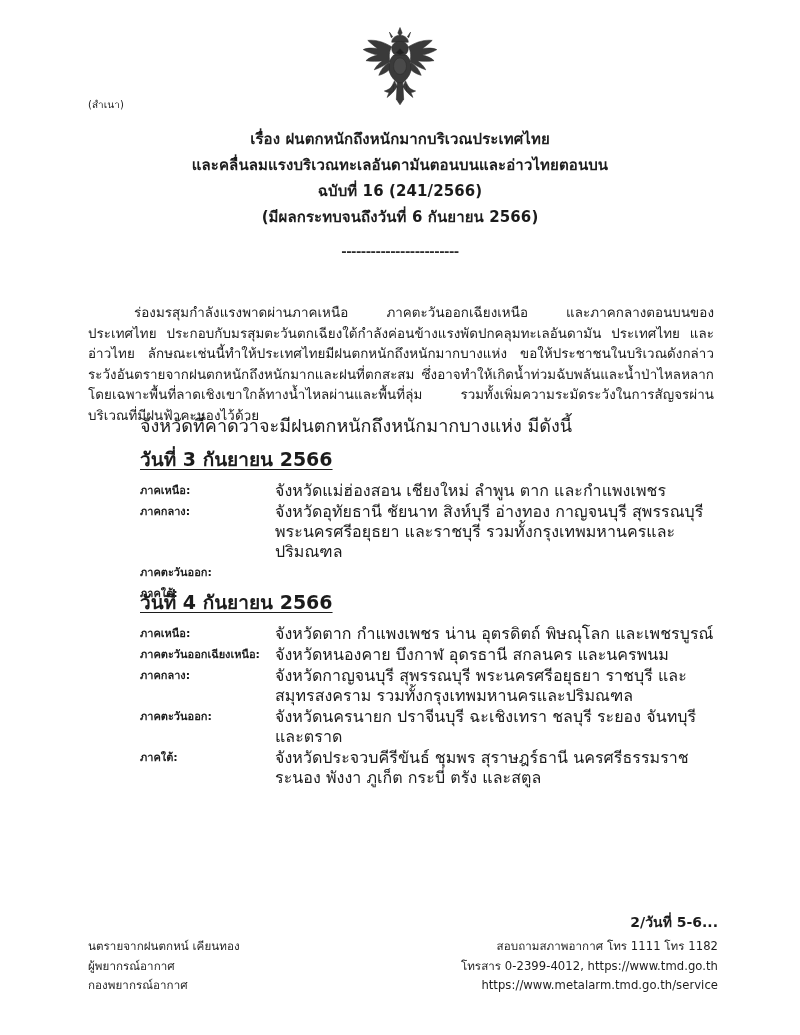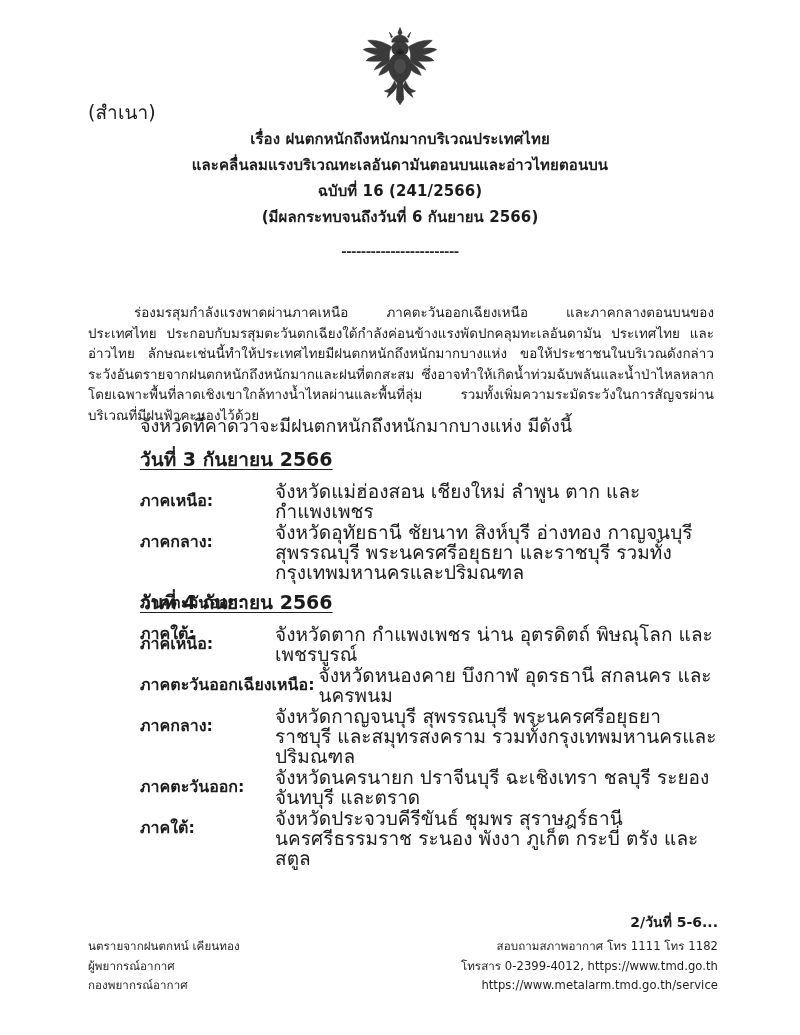--- a/index.html
+++ b/index.html
@@ -36,21 +36,21 @@
     width: 92px;
     height: 92px;
     display: block;
   }
 
   
   .copy-mark {
     position: absolute;
     top: 97px;
     left: 88px;
-    font-size: 19px;
+    font-size: 10px;
     letter-spacing: 0.1px;
     white-space: nowrap;
   }
 
   
   .title-block {
     position: absolute;
     top: 126px;
     left: 0;
     right: 0;
@@ -115,31 +115,30 @@
     white-space: nowrap;
   }
 
   .region-row {
     display: flex;
     align-items: flex-start;
     margin-bottom: 1px;
   }
   .region-label {
     flex: 0 0 135px;
-    font-size: 16px;
+    font-size: 11px;
     font-weight: bold;
     line-height: 20px;
     white-space: nowrap;
     padding-right: 4px;
     box-sizing: border-box;
-    margin-top: 10px;
   }
   .region-value {
     flex: 1 1 auto;
-    font-size: 19px;
+    font-size: 16px;
     line-height: 20px;
     letter-spacing: 0.05px;
   }
 
   
   .continuation {
     position: absolute;
     top: 911px;
     right: 82px;
     font-size: 14px;

